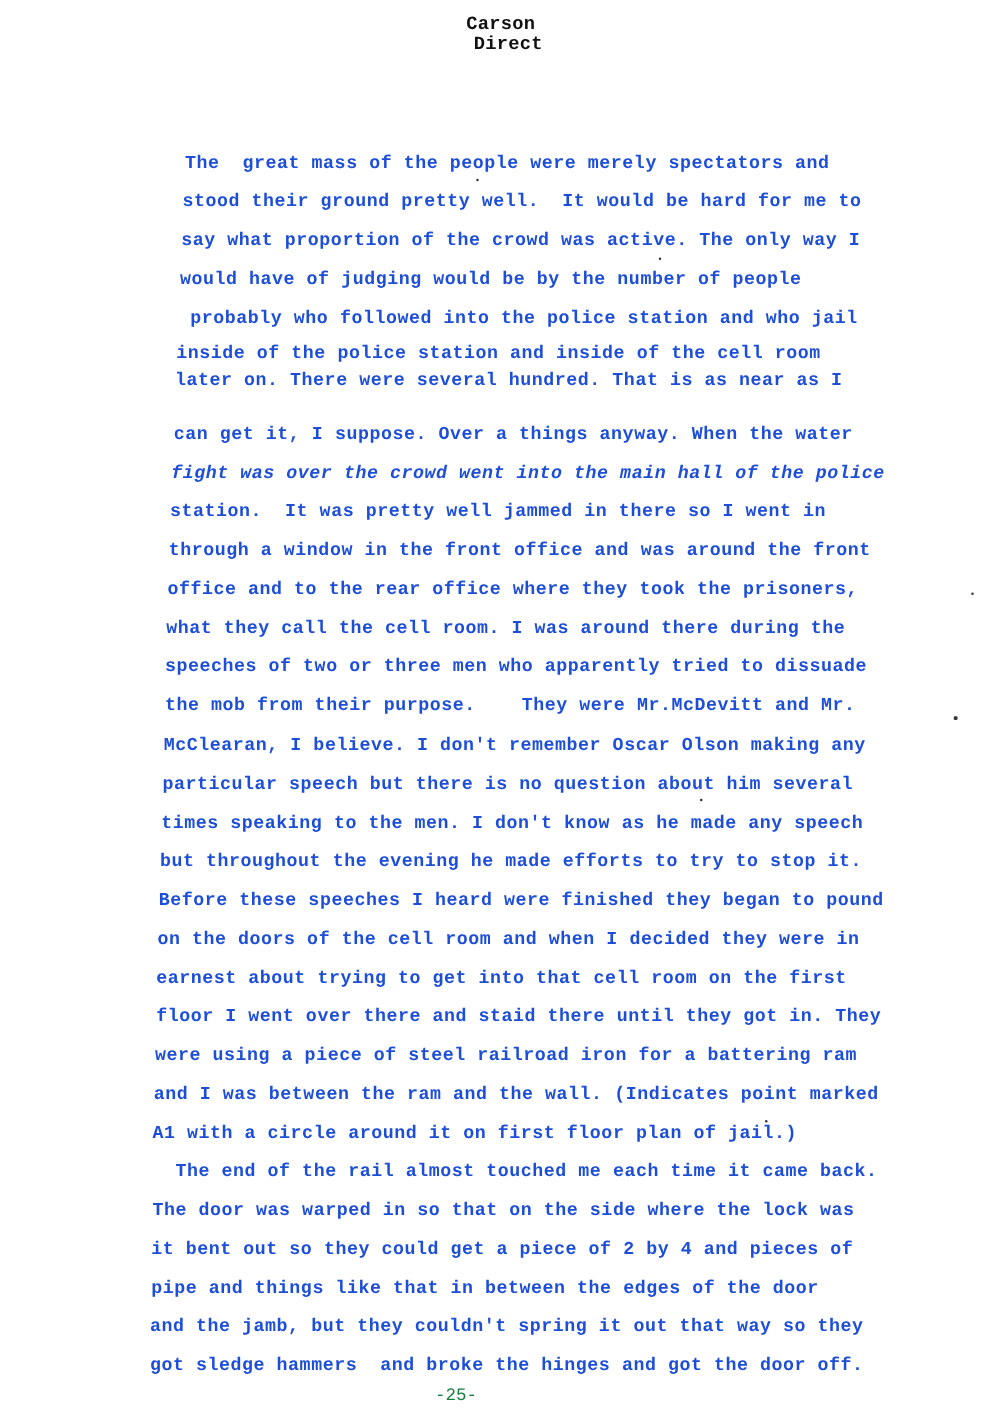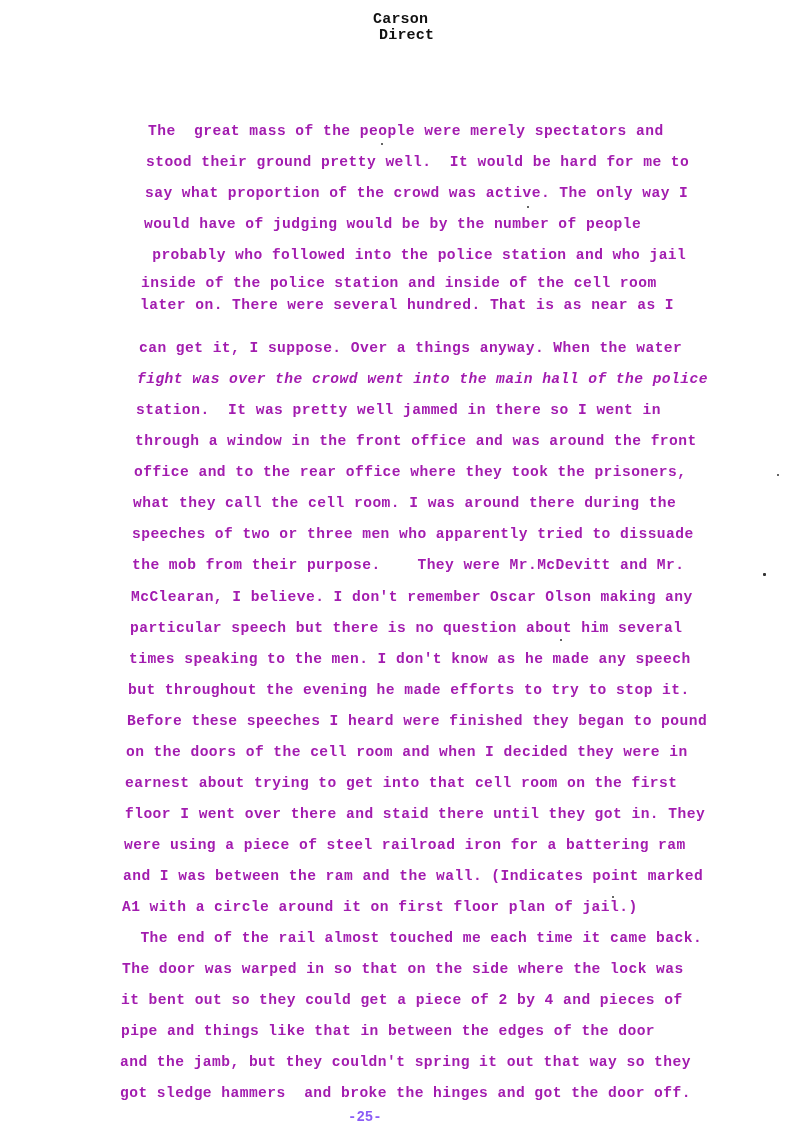--- a/index.html
+++ b/index.html
@@ -33,30 +33,30 @@
   }
   .header .l1 { display: block; padding-left: 3px; }
   .header .l2 { display: block; padding-left: 9px; }
   .line {
     position: absolute;
     white-space: pre;
     font-size: 14.6px;
     font-weight: bold;
     letter-spacing: 0.45px;
     line-height: 18px;
-    color: #a21caf;
+    color: #1d4ed8;
   }
   .page-number {
     position: absolute;
     left: 333px;
     top: 1109px;
     font-size: 14px;
-    font-weight: bold;
+    font-weight: normal;
     white-space: pre;
-    color: #8b5cf6;
+    color: #15803d;
   }
   .speck {
     position: absolute;
     width: 2px; height: 2px;
     background: #333;
     border-radius: 1px;
   }
 </style>
 </head>
 <body>

